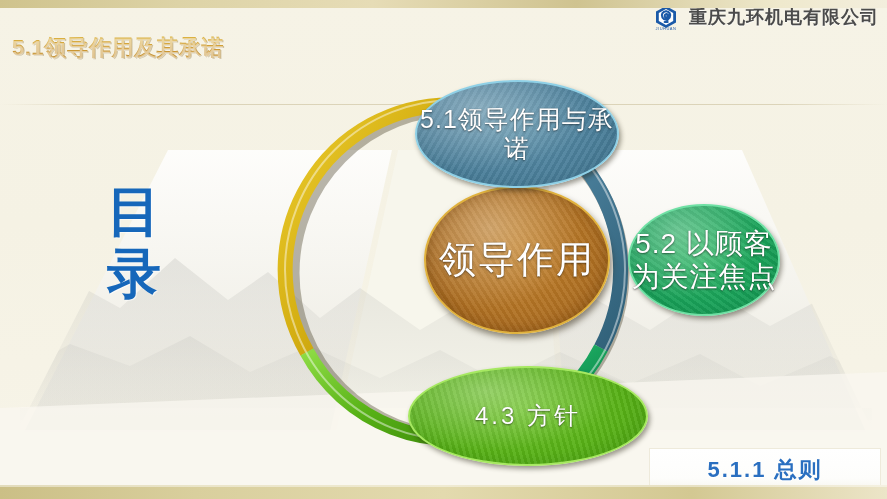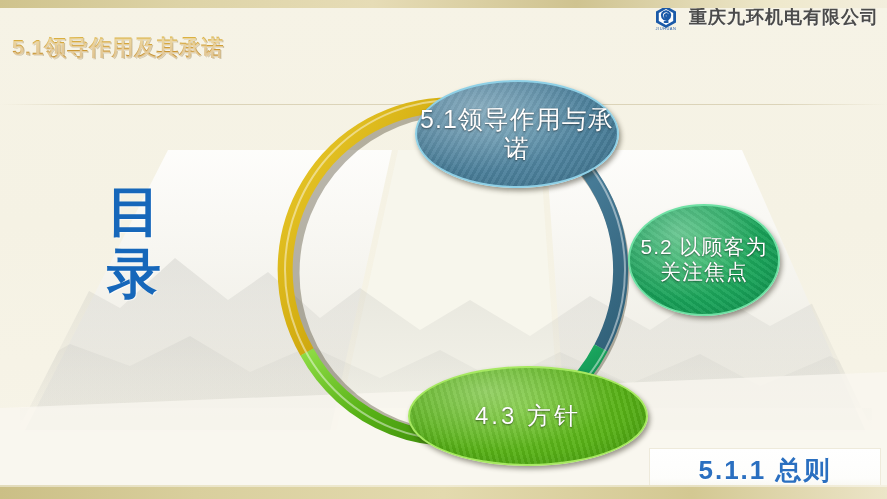--- a/index.html
+++ b/index.html
@@ -122,21 +122,21 @@
   #node-top .label{font-size:25px;letter-spacing:1px;}
   
   #node-right{
     left:628px;top:204px;width:148px;height:108px;
     background:
       radial-gradient(ellipse at 32% 24%, rgba(255,255,255,.32) 0%, rgba(255,255,255,0) 58%),
       repeating-linear-gradient(35deg, rgba(255,255,255,.05) 0 3px, rgba(0,0,0,.05) 3px 6px),
       radial-gradient(ellipse at 48% 42%, #2fb866 0%, #19a259 58%, #0c8545 100%);
     border:2px solid #6fe0a4;
   }
-  #node-right .label{font-size:21px;letter-spacing:1px;}
+  #node-right .label{font-size:28px;letter-spacing:1px;}
   
   #node-bottom{
     left:408px;top:366px;width:236px;height:96px;
     background:
       radial-gradient(ellipse at 32% 24%, rgba(255,255,255,.30) 0%, rgba(255,255,255,0) 58%),
       repeating-linear-gradient(75deg, rgba(255,255,255,.06) 0 3px, rgba(0,0,0,.05) 3px 6px),
       radial-gradient(ellipse at 48% 42%, #6fc42a 0%, #57b116 58%, #3e8e0c 100%);
     border:2px solid #a6e861;
   }
   #node-bottom .label{font-size:24px;letter-spacing:3px;}
@@ -152,21 +152,21 @@
   #node-left .label{font-size:22px;letter-spacing:1px;}
   
   .caption{
     position:absolute;left:650px;top:449px;width:230px;height:42px;
     background:linear-gradient(180deg,#ffffff 0%,#fdfdfb 70%,#f6f4ec 100%);
     display:flex;align-items:center;justify-content:center;
     z-index:28;
     box-shadow:0 0 0 1px rgba(230,225,205,.6);
   }
   .caption span{
-    font-size:26px;font-weight:700;color:#2a6fc0;letter-spacing:2px;
+    font-size:22px;font-weight:700;color:#2a6fc0;letter-spacing:2px;
     text-shadow:0 1px 0 rgba(255,255,255,.9);
   }
 </style>
 </head>
 <body>
 
 <div id="slide">
 
   <svg class="fan" viewBox="0 0 887 499" preserveAspectRatio="none">
     <defs>
@@ -256,20 +256,23 @@
 
         <path d="M 356 268 A 165 165 0 0 1 262 349" stroke="url(#gTeal)"></path>
 
         <path d="M 62 272 A 165 165 0 0 0 262 349" stroke="url(#gGreen)"></path>
       </g>
       <g fill="none" stroke="rgba(255,255,255,.45)" stroke-width="2">
         <circle cx="210" cy="190" r="170"></circle>
       </g>
     </svg>
 
+    <div class="node" id="node-center">
+      <span class="label">领导作用</span>
+    </div>
 
     <div class="node" id="node-top">
       <span class="label">5.1领导作用与承诺</span>
     </div>
 
     <div class="node" id="node-right">
       <span class="label">5.2 以顾客为关注焦点</span>
     </div>
 
     <div class="node" id="node-bottom">

